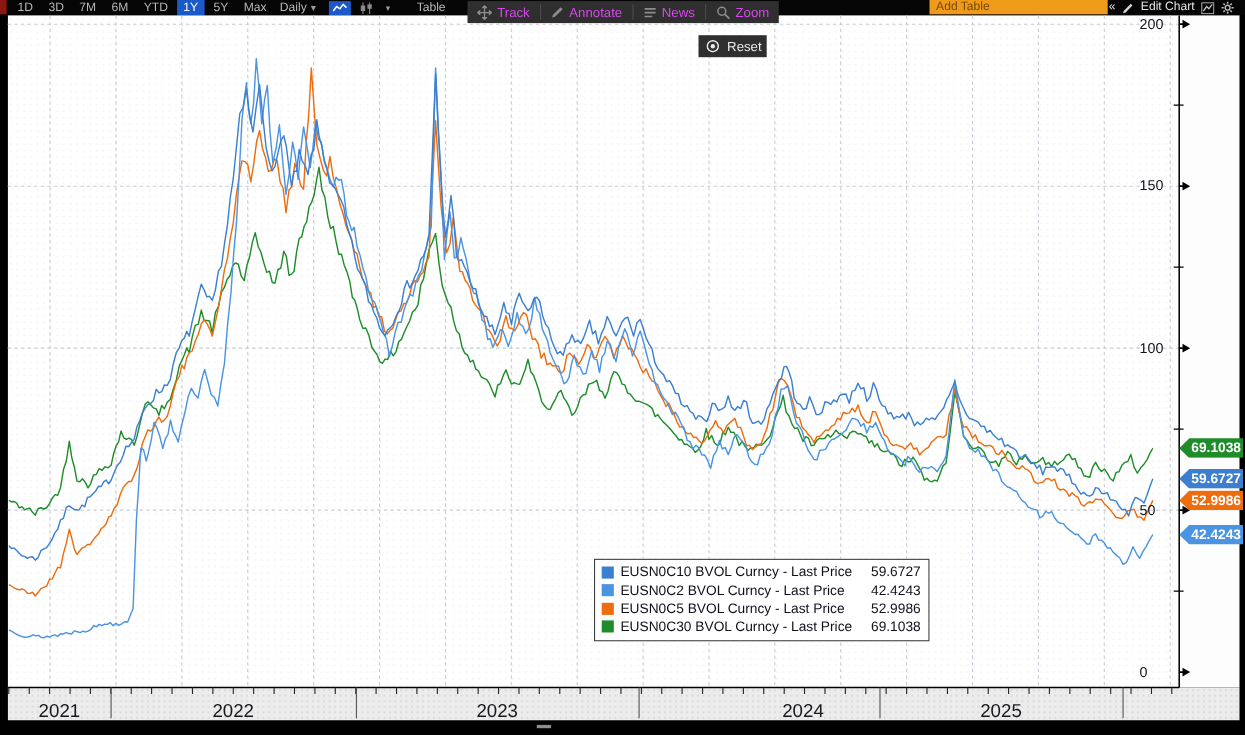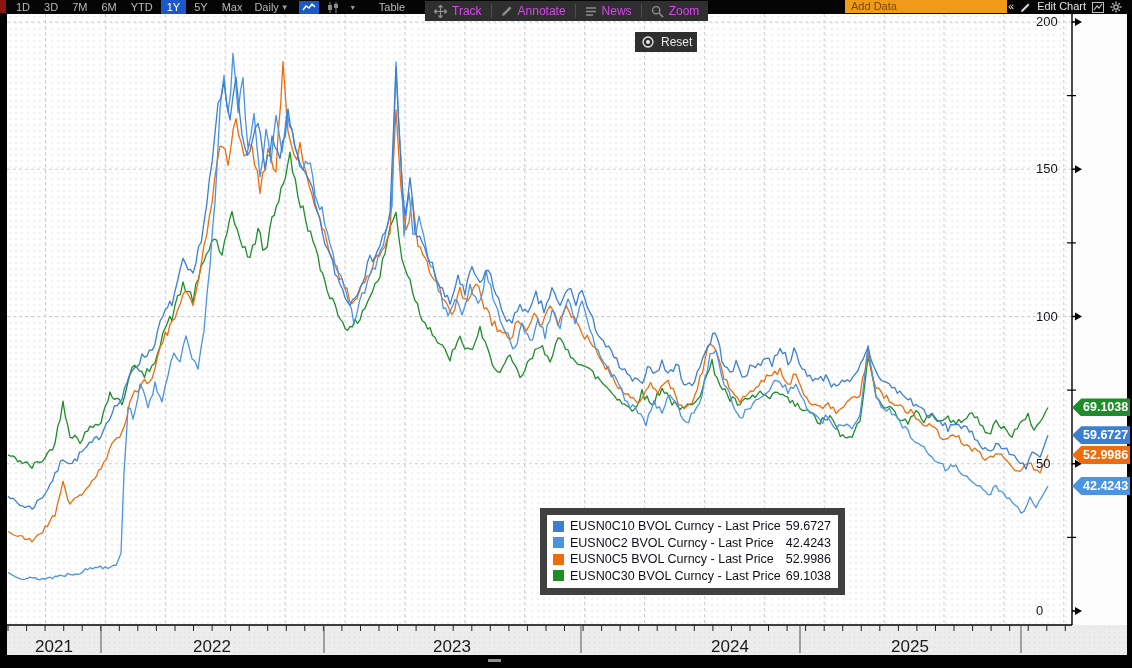--- a/index.html
+++ b/index.html
@@ -39,21 +39,21 @@
 
   
   #ovlbar{position:absolute;left:425px;top:1px;height:20px;background:#2f2f2f;display:flex;
           align-items:center;color:#d946ef;font-size:12px;z-index:8;}
   .ovl-btn{display:flex;align-items:center;gap:5px;padding:0 9px;height:20px;cursor:pointer;}
   .ovl-div{width:1px;height:14px;background:#4d4d4d;}
   #resetbtn{position:absolute;left:635px;top:32px;width:62px;height:20px;background:#2f2f2f;display:flex;
             align-items:center;gap:7px;color:#e9e9e9;font-size:12px;padding-left:7px;box-sizing:border-box;z-index:8;cursor:pointer;}
 
   
-  #legend{position:absolute;left:540px;top:508px;width:305px;background:#fff;border:7px solid #404040;
+  #legend{position:absolute;left:540px;top:508px;width:305px;background:#fff;border:1px solid #404040;
           padding:3px 7px 4px 6px;box-sizing:border-box;z-index:6;font-size:12.5px;color:#10101c;}
   .lgrow{display:flex;align-items:center;height:16.5px;}
   .sw{width:11px;height:11px;margin-right:6px;flex:none;}
   .lglabel{white-space:nowrap;}
   .lgval{margin-left:auto;}
 
   #footer-dash{position:absolute;left:488px;top:659px;width:13px;height:3px;background:#8d8d95;z-index:3;}
 </style>
 </head>
 <body>
@@ -87,21 +87,21 @@
         <rect x="1" y="3" width="4" height="5" fill="#8a8a8a"></rect>
         <line x1="9" y1="0" x2="9" y2="11" stroke="#8a8a8a" stroke-width="1"></line>
         <rect x="7" y="2" width="4" height="4" fill="#8a8a8a"></rect>
       </svg>
     </div>
     <div class="tbitem">
         <span class="caret">▾</span>
       </div>
     <div class="tbitem" style="margin-left:12px">Table</div>
 
-    <div id="adddata">Add Data</div>
+    <div id="adddata">Add Table</div>
     <div id="tr-icons">
       <span>«</span>
       <svg width="11" height="11" viewBox="0 0 11 11">
         <path d="M1 10 L3 9.5 L9.5 3 L8 1.5 L1.5 8 Z" fill="#d8d8d8"></path>
       </svg>
       <span>Edit Chart</span>
       <svg width="12" height="11" viewBox="0 0 12 11">
         <rect x="0.5" y="0.5" width="11" height="10" fill="none" stroke="#bdbdbd"></rect>
         <polyline points="2,8 5,4 7,6 10,2" fill="none" stroke="#bdbdbd" stroke-width="1.2"></polyline>
       </svg>

